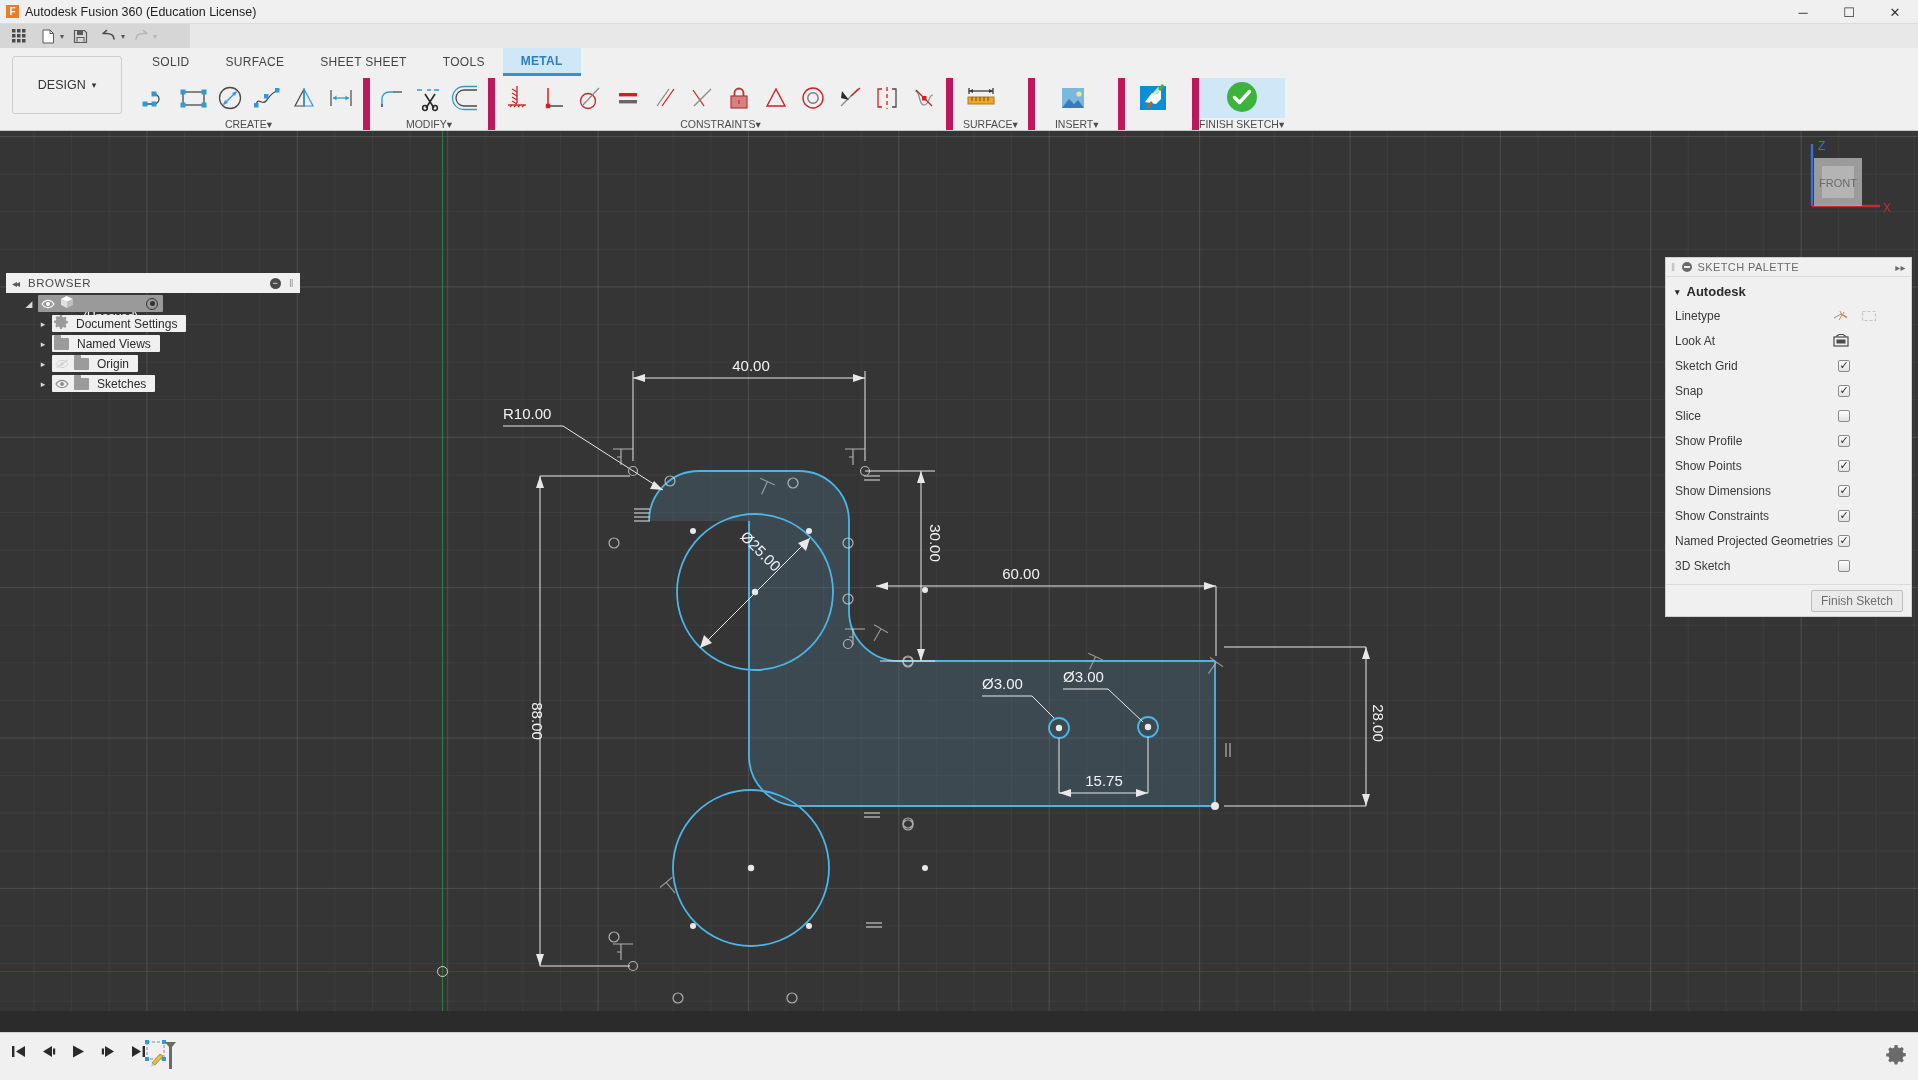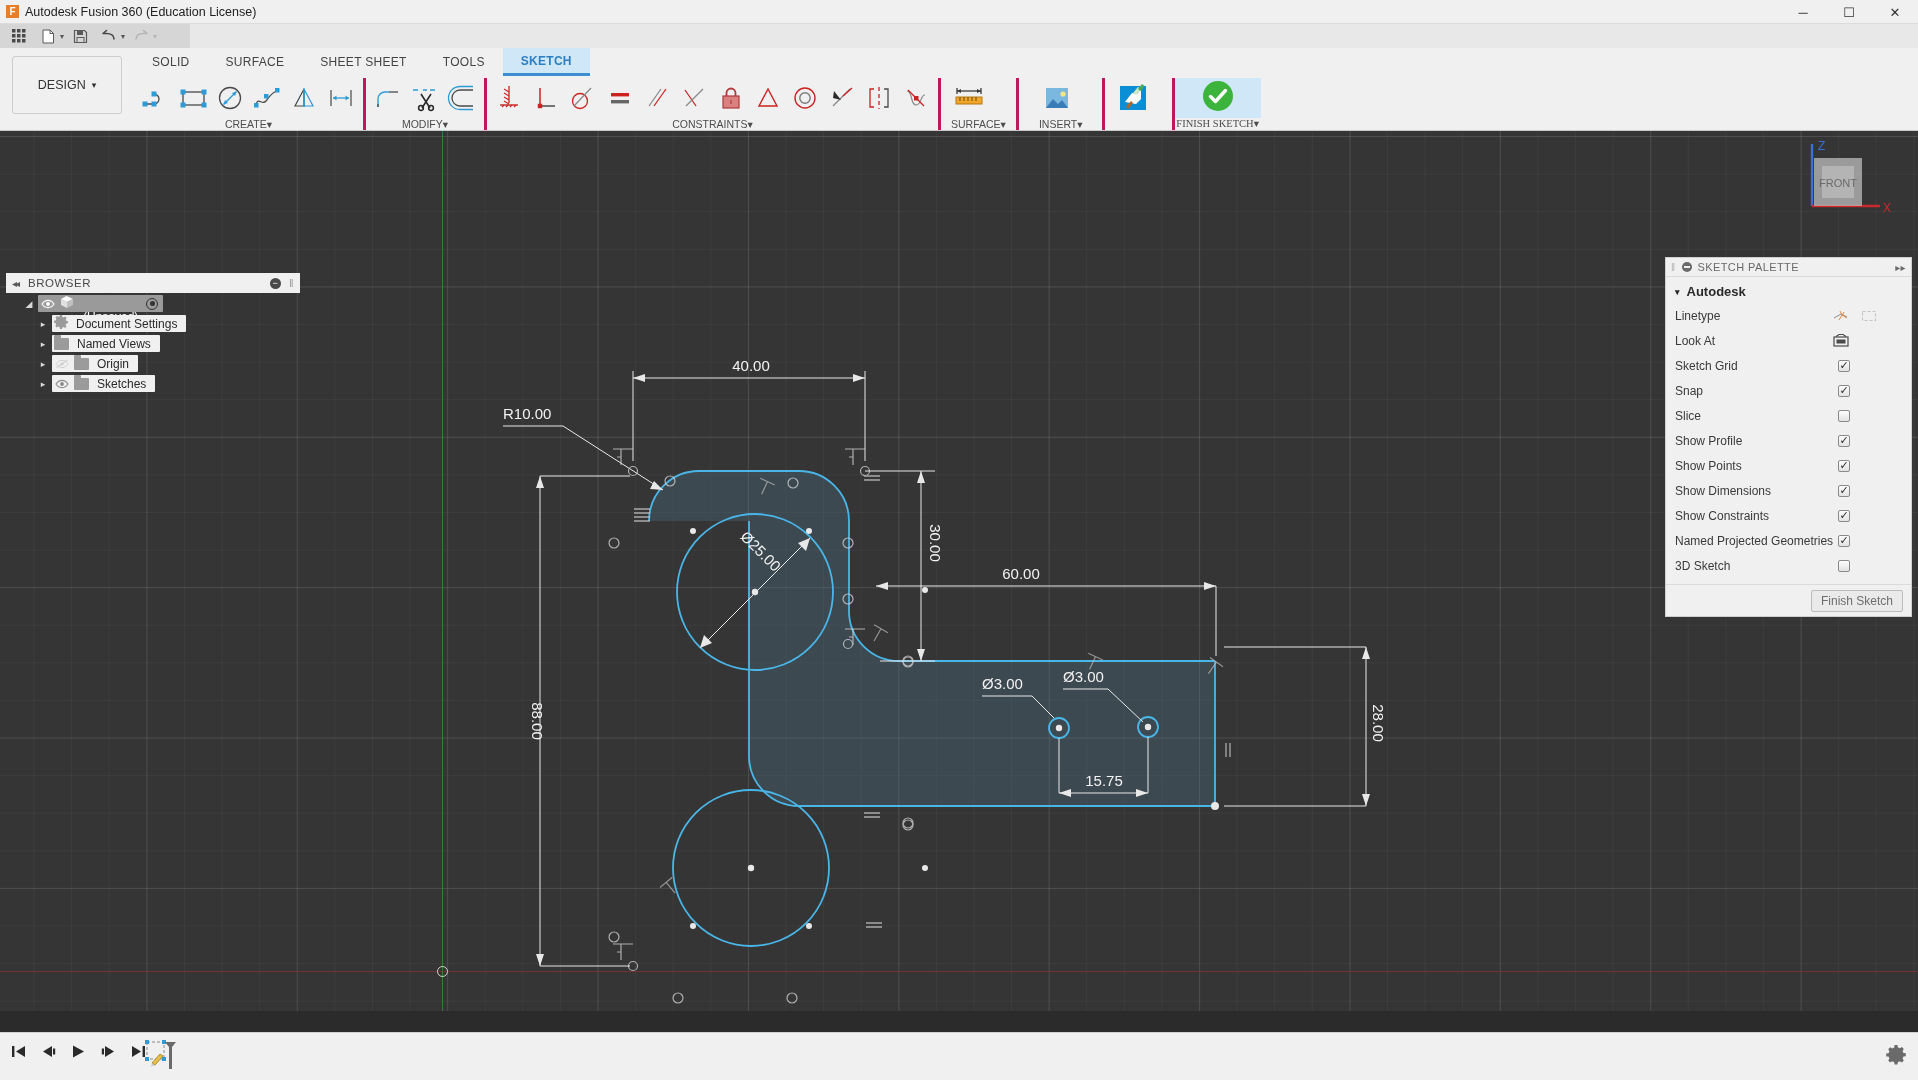--- a/index.html
+++ b/index.html
@@ -71,21 +71,21 @@
   }
   .tabs { position:absolute; left:134px; top:0; height:28px; display:flex; }
   .rtab {
     height:28px; padding:0 18px; display:flex; align-items:center; justify-content:center;
     font-size:12px; color:#444; letter-spacing:.3px;
   }
   .rtab.active { background:#cfe7f7; color:#2d7fc1; border-bottom:3px solid #3d8fd1; font-weight:600; }
 
   .panels { position:absolute; left:134px; top:30px; height:52px; display:flex; align-items:flex-end; }
   .panel { position:relative; height:52px; display:flex; flex-direction:column; padding:0 4px; }
-  .panel + .panel { border-left:3px solid #be185d; }
+  .panel + .panel { border-left:7px solid #be185d; }
   .prow { display:flex; align-items:center; height:42px; gap:1px; }
   .plabel { font-size:10.5px; color:#4c4c4c; text-align:center; height:12px; line-height:12px; }
   .tool {
     min-width:36px;height:40px;display:flex;align-items:center;justify-content:center;
     cursor:default;
   }
   .tool.finish { background:#cfe7f7; min-width:86px; height:52px; flex-direction:column; justify-content:center; }
 
   
   .canvas {
@@ -288,21 +288,21 @@
     <div class="design-drop">
       <span>DESIGN</span>
       <span style="font-size:9px">▾</span>
     </div>
 
     <div class="tabs">
       <div class="rtab">SOLID</div>
       <div class="rtab">SURFACE</div>
       <div class="rtab">SHEET SHEET</div>
       <div class="rtab">TOOLS</div>
-      <div class="rtab active">SKETCH</div>
+      <div class="rtab active">METAL</div>
     </div>
 
     <div class="panels">
 
       <div class="panel">
         <div class="prow">
           <div class="tool">
             <svg width="30" height="26" viewBox="0 0 30 26">
                 <path d="M4 19h9a5 5 0 0 0 0-10" fill="none" stroke="#4a4a4a" stroke-width="1.3"></path>
                 <rect x="1.5" y="16.5" width="5" height="5" fill="#2e9bd6"></rect>
@@ -511,21 +511,21 @@
                 <path d="M22 7l4-5 2.5 2-4 5z" fill="#4fa84f"></path>
                 <path d="M10 25l5-6 2 2-5 6z" fill="#b5651d"></path>
               </svg>
           </div>
         </div>
         <div class="plabel">
           <span>SELECT</span><span>▾</span>
         </div>
       </div>
 
-      <div class="panel" style="padding:0;font-family:Liberation Serif, serif;">
+      <div class="panel" style="padding:0;">
         <div class="tool finish">
           <span>
             <svg width="34" height="34" viewBox="0 0 34 34">
                 <circle cx="17" cy="17" r="15" fill="#3cb43c"></circle>
                 <path d="M9.5 17.5l5 5 10-11" fill="none" stroke="#fff" stroke-width="3.4" stroke-linecap="round" stroke-linejoin="round"></path>
               </svg>
           </span>
         </div>
         <div class="plabel" style="width:86px;">
           <span>FINISH SKETCH</span><span>▾</span>

